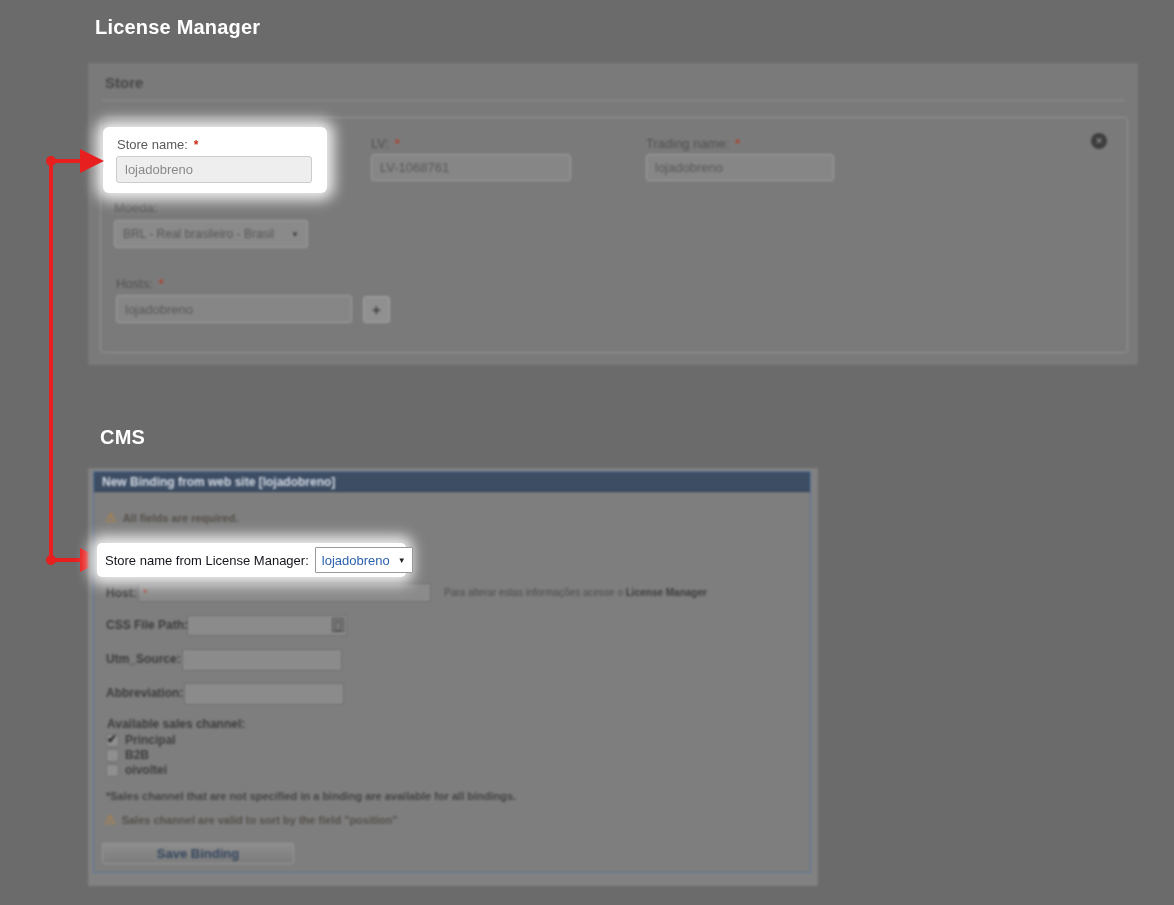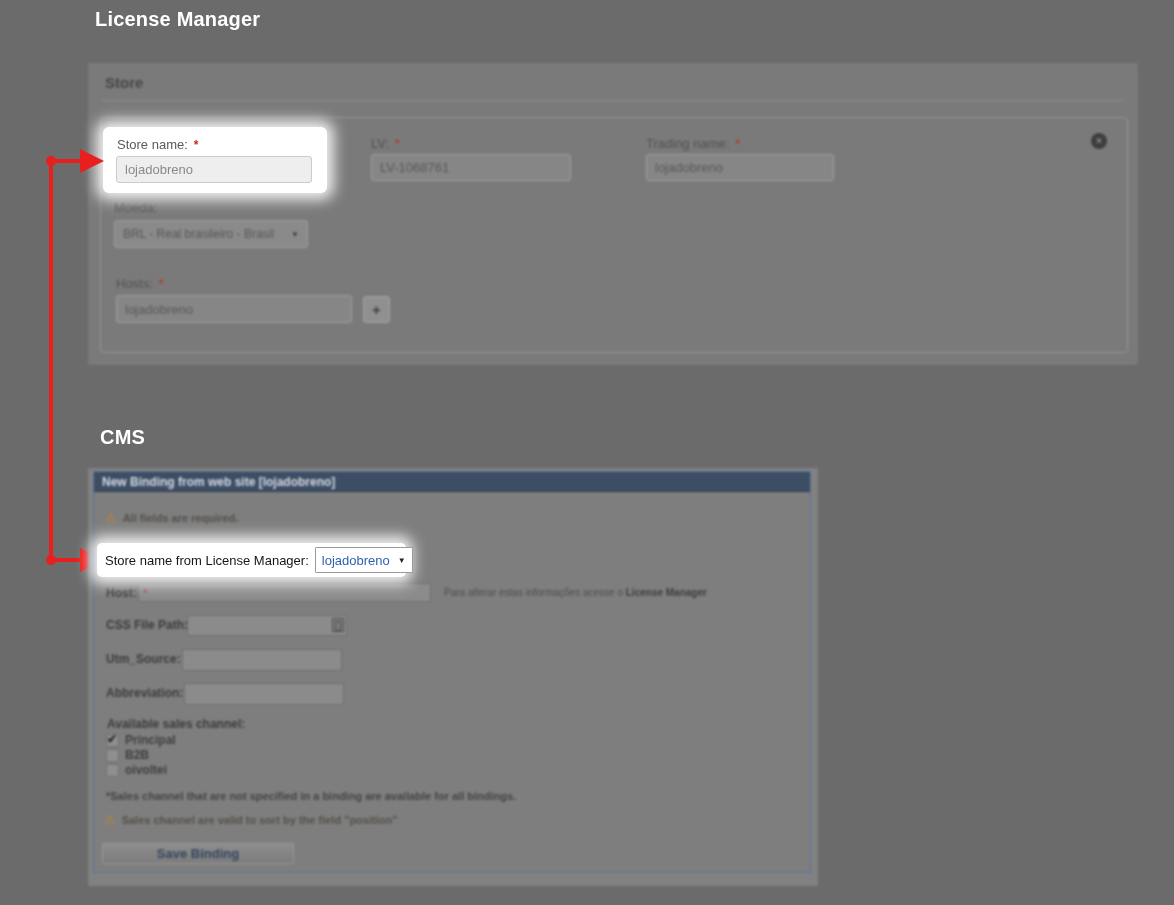--- a/index.html
+++ b/index.html
@@ -106,21 +106,21 @@
   .footnote{font-size:11px;font-weight:700;color:#444444;}
   .save-btn{
     background:linear-gradient(#8d8d8d,#7c7c7c);border:1px solid #989898;border-radius:2px;
     color:#33455e;font-size:13px;font-weight:700;cursor:pointer;
     font-family:"Liberation Sans",sans-serif;
   }
 </style>
 </head>
 <body>
 
-<div class="abs section-title" style="left:95px;top:8px;">License Manager</div>
+<div class="abs section-title" style="left:95px;top:16px;">License Manager</div>
 
 <div class="abs lm-panel blurred">
   <div class="abs lm-heading">Store</div>
   <div class="abs lm-divider"></div>
 
   <div class="abs lm-fieldset">
 
     <div class="abs" style="left:270px;top:16px;">
       <span class="fld-label">LV:</span><span class="req">*</span>
     </div>

